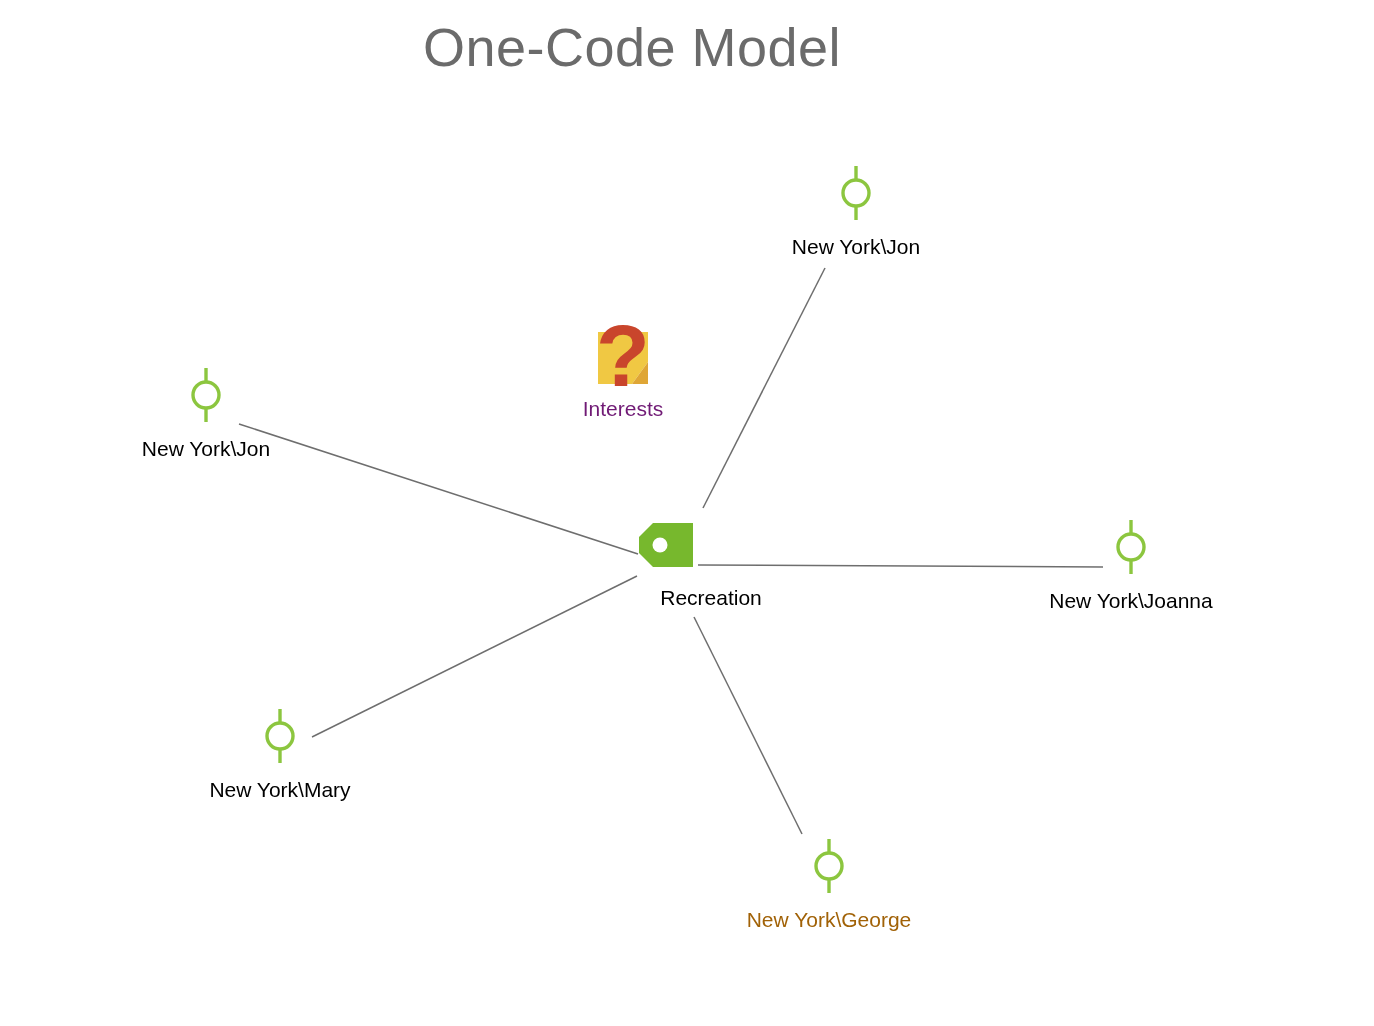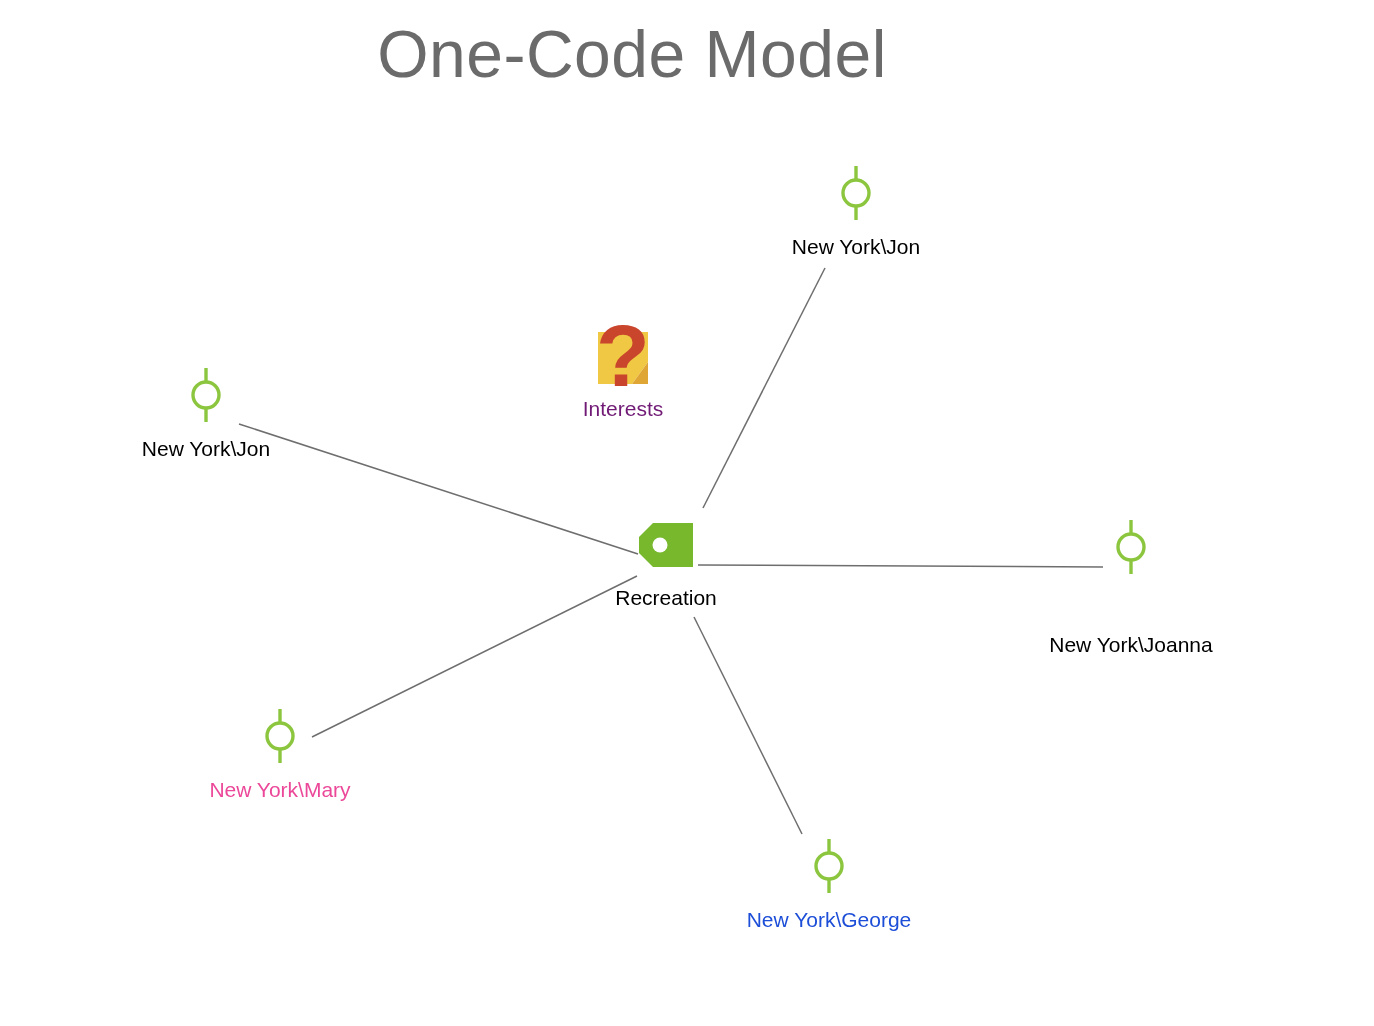--- a/index.html
+++ b/index.html
@@ -10,21 +10,21 @@
     height: 1026px;
     background: #ffffff;
     overflow: hidden;
     font-family: "Liberation Sans", "DejaVu Sans", sans-serif;
   }
   .diagram-title {
     position: absolute;
     top: 16px;
     left: 632px;
     transform: translateX(-50%);
-    font-size: 66px;
+    font-size: 54px;
     font-weight: 300;
     letter-spacing: 0.5px;
     white-space: nowrap;
     z-index: 3;
   }
   .edges-layer {
     position: absolute;
     left: 0; top: 0;
     z-index: 1;
   }
@@ -95,40 +95,40 @@
       <text class="question-glyph" x="28" y="66" font-size="88" text-anchor="middle" fill="#c9452c">?</text>
     </svg>
     <div class="node-label question-label" style="color: #701a75;">Interests</div>
   </div>
 
   <div class="node" style="left:666px; top:523px;">
     <svg class="node-icon" width="54" height="44" viewBox="0 0 54 44">
       <path d="M14 0 H54 V44 H14 L0 30 V14 Z" fill="#77b82d"></path>
       <circle cx="21" cy="22" r="7.5" fill="#ffffff"></circle>
     </svg>
-    <div class="node-label tag-label" style="color: rgb(0, 0, 0);">Recreation</div>
+    <div class="node-label tag-label" style="color: rgb(0, 0, 0); margin-left: 45px;">Recreation</div>
   </div>
 
   <div class="node" style="left:1131px; top:520px;">
     <svg class="node-icon" width="34" height="54" viewBox="0 0 34 54">
       <line x1="17" y1="0" x2="17" y2="54" stroke-width="3.4" stroke="#8cc63f"></line>
       <circle cx="17" cy="27" r="13" fill="#ffffff" stroke-width="3.4" stroke="#8cc63f"></circle>
     </svg>
-    <div class="node-label person-label" style="color: rgb(0, 0, 0); margin-top: 44px;">New York\Joanna</div>
+    <div class="node-label person-label" style="color: rgb(0, 0, 0);">New York\Joanna</div>
   </div>
 
   <div class="node" style="left:280px; top:709px;">
     <svg class="node-icon" width="34" height="54" viewBox="0 0 34 54">
       <line x1="17" y1="0" x2="17" y2="54" stroke-width="3.4" stroke="#8cc63f"></line>
       <circle cx="17" cy="27" r="13" fill="#ffffff" stroke-width="3.4" stroke="#8cc63f"></circle>
     </svg>
-    <div class="node-label person-label" style="color: #ec4899;">New York\Mary</div>
+    <div class="node-label person-label" style="color: #000000;">New York\Mary</div>
   </div>
 
   <div class="node" style="left:829px; top:839px;">
     <svg class="node-icon" width="34" height="54" viewBox="0 0 34 54">
       <line x1="17" y1="0" x2="17" y2="54" stroke-width="3.4" stroke="#8cc63f"></line>
       <circle cx="17" cy="27" r="13" fill="#ffffff" stroke-width="3.4" stroke="#8cc63f"></circle>
     </svg>
-    <div class="node-label person-label" style="color: #1d4ed8;">New York\George</div>
+    <div class="node-label person-label" style="color: #a16207;">New York\George</div>
   </div>
 
 </div>
 
 </body></html>

